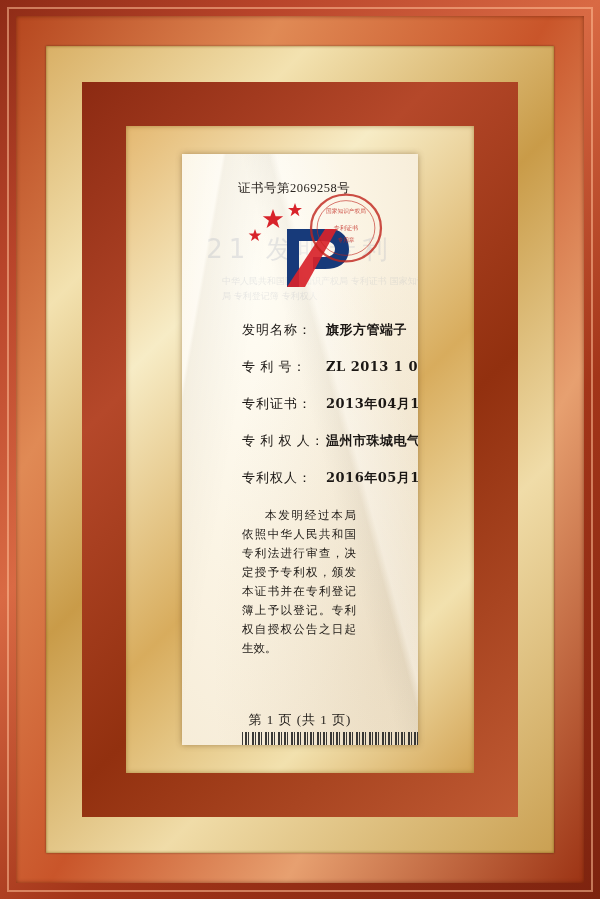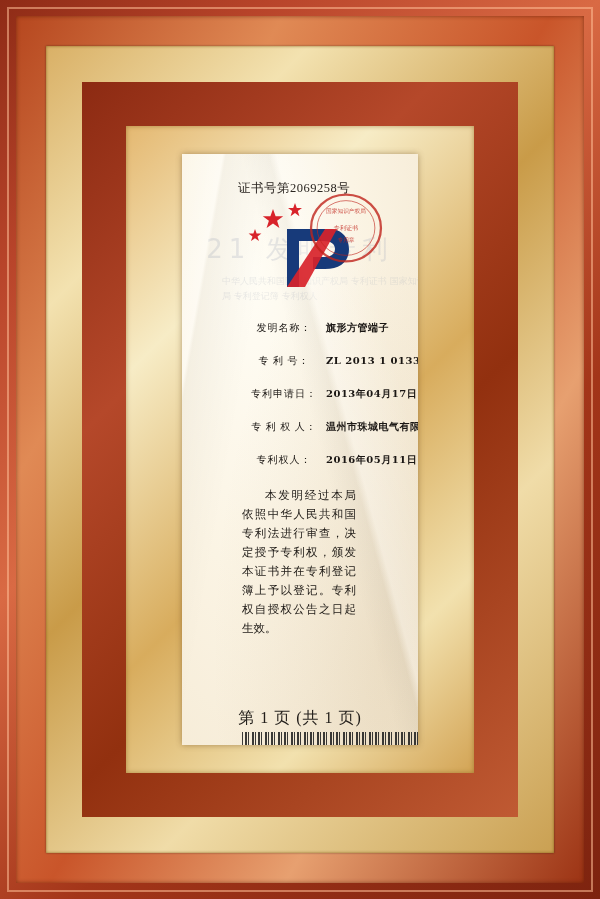--- a/index.html
+++ b/index.html
@@ -139,26 +139,25 @@
     z-index: 3;
   }
 
   .fields {
     margin-top: 30px;
     padding-left: 30px;
     position: relative;
     z-index: 3;
   }
   .field-row {
-    font-size: 10px;
+    font-size: 13px;
     letter-spacing: 1px;
     margin-bottom: 19px;
     color: #1b1714;
     white-space: nowrap;
-    text-align: center;
   }
   .field-label {
     display: inline-block;
     min-width: 84px;
   }
   .field-value {
     display: inline-block;
   }
   .field-value.hand {
     font-family: "DejaVu Serif", serif;
@@ -204,21 +203,21 @@
     height: 76px;
     z-index: 5;
     opacity: 0.8;
   }
 
   .page-foot {
     position: absolute;
     left: 0; right: 0;
     bottom: 16px;
     text-align: center;
-    font-size: 16px;
+    font-size: 13px;
     letter-spacing: 1px;
     color: #221e1a;
     z-index: 3;
   }
 </style>
 </head>
 <body>
 
 <div class="frame-outer">
   <div class="frame-bevel-hi"></div>
@@ -258,21 +257,21 @@
 
 
               <div class="fields">
                 <div class="field-row">
                   <span class="field-label">发明名称：</span><span class="field-value hand">旗形方管端子</span>
                 </div>
                 <div class="field-row">
                   <span class="field-label">专 利 号：</span><span class="field-value hand">ZL 2013 1 0133371.2</span>
                 </div>
                 <div class="field-row">
-                  <span class="field-label">专利申请日：</span><span class="field-value hand">2013年04月17日</span>
+                  <span class="field-label">专利证书：</span><span class="field-value hand">2013年04月17日</span>
                 </div>
                 <div class="field-row">
                   <span class="field-label">专 利 权 人：</span><span class="field-value hand">温州市珠城电气有限公司</span>
                 </div>
                 <div class="field-row">
                   <span class="field-label">专利权人：</span><span class="field-value hand">2016年05月11日</span>
                 </div>
               </div>
 
               <div class="body-text">

